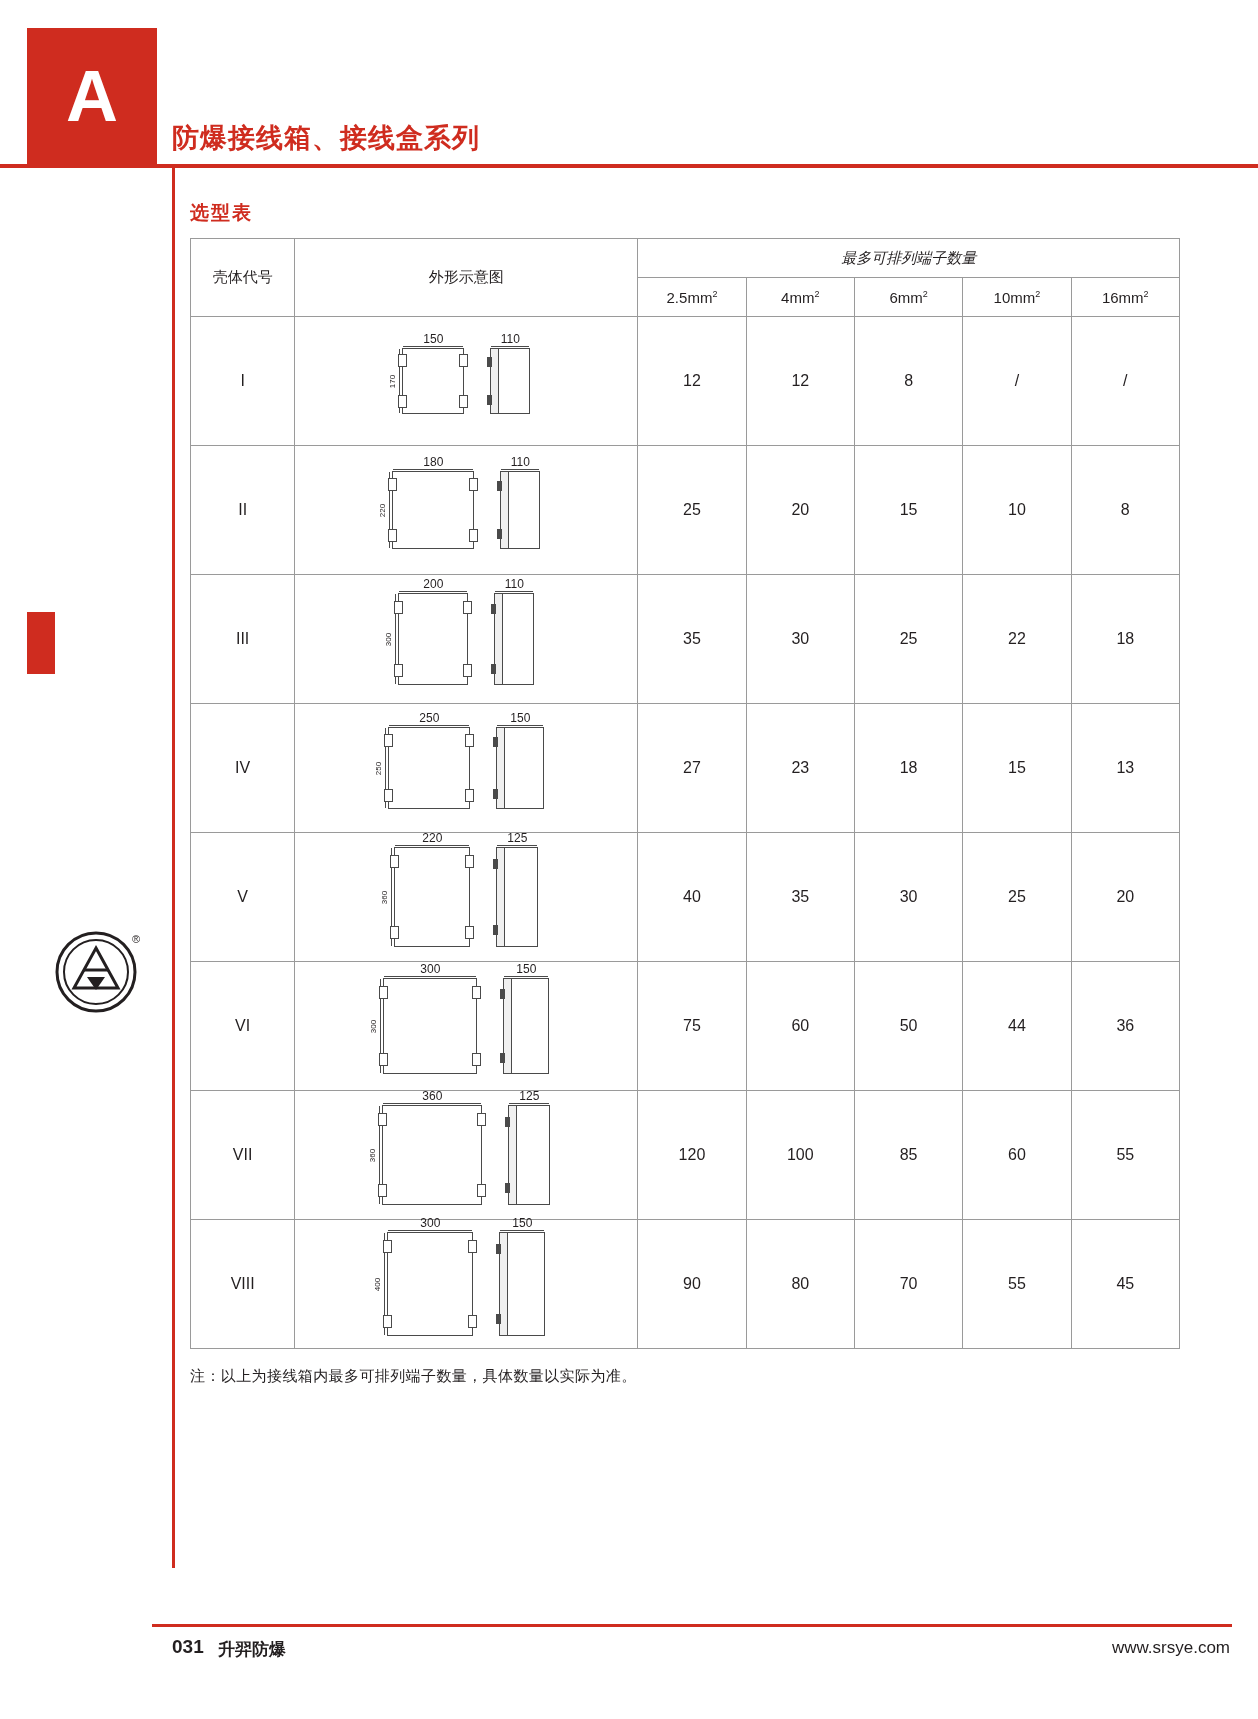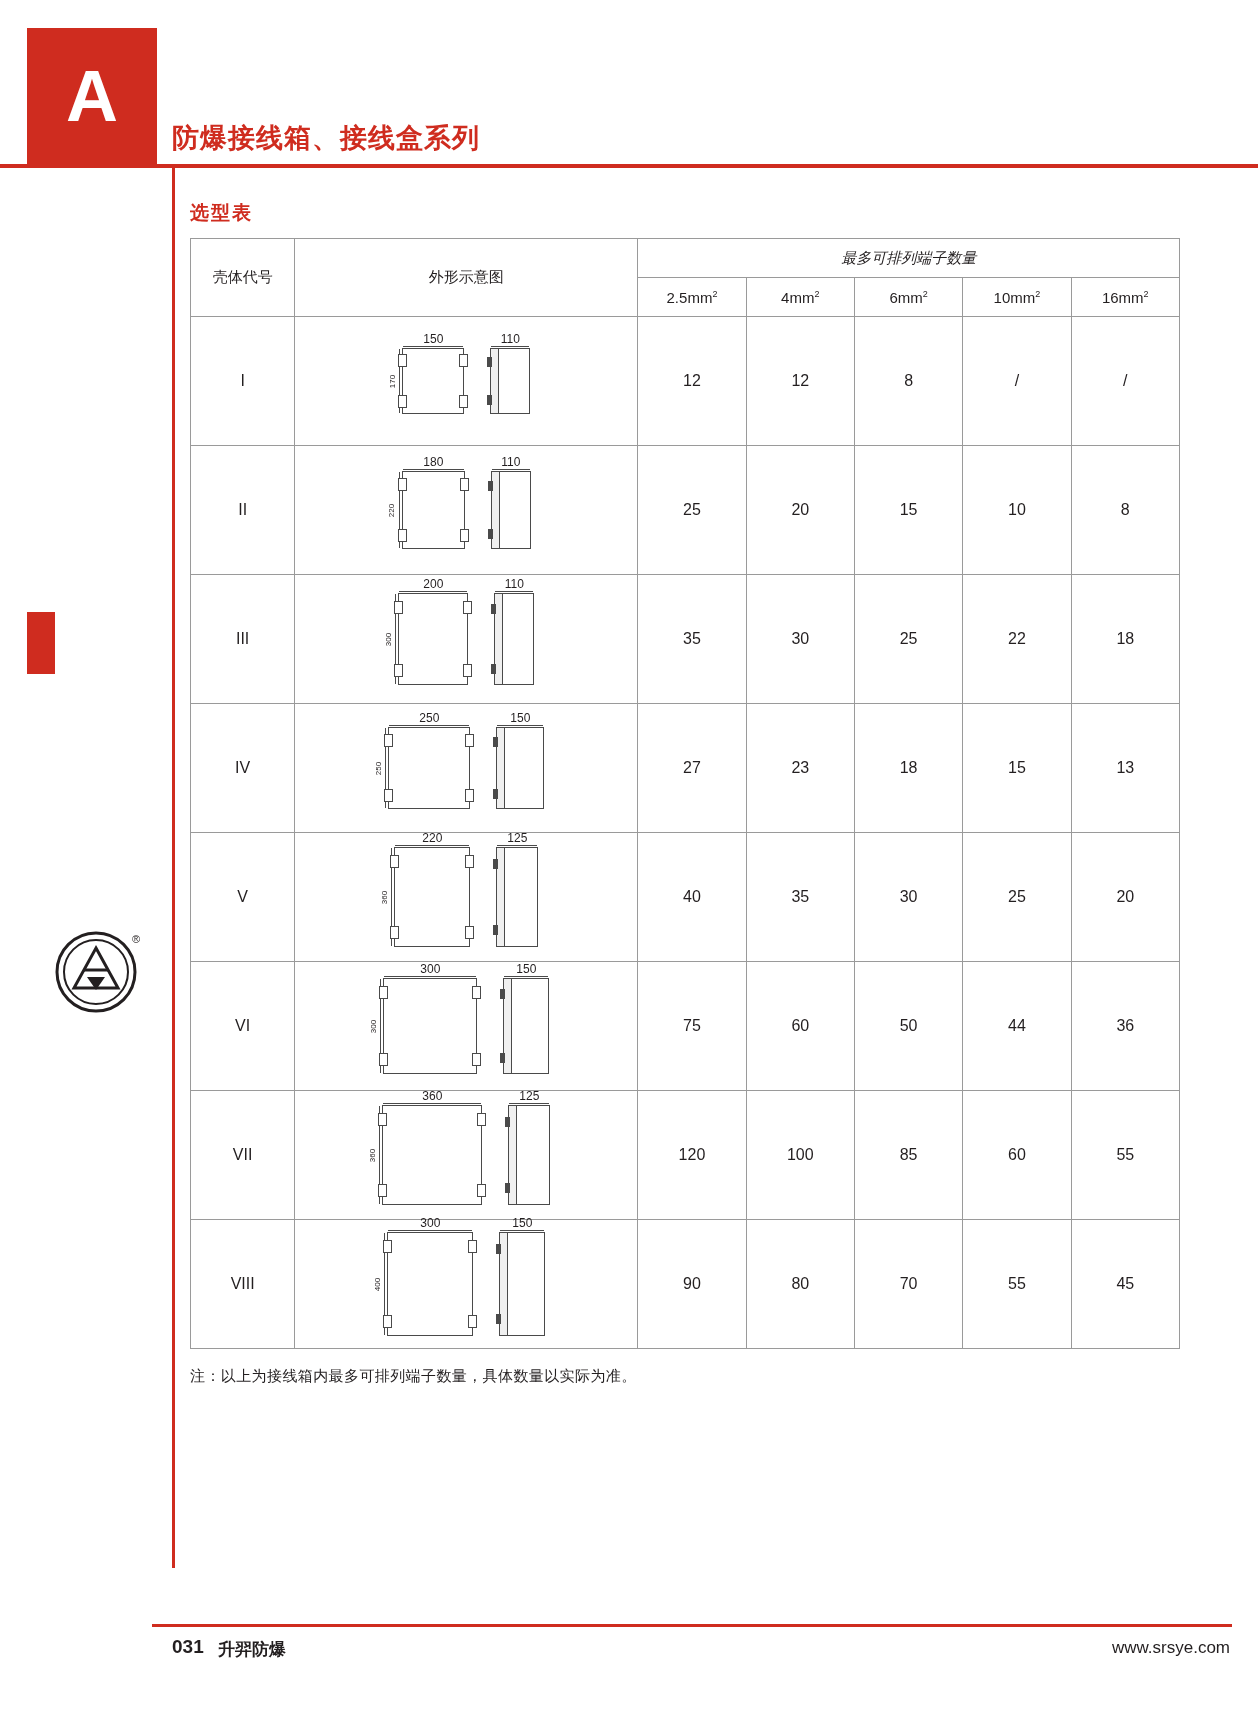--- a/index.html
+++ b/index.html
@@ -375,21 +375,21 @@
         <td class="num">8</td>
         <td class="num">/</td>
         <td class="num">/</td>
       </tr>
 
       <tr class="datarow">
         <td class="code">II</td>
         <td class="shape-cell">
           <div class="shape-wrap">
             <div class="drawing">
-              <div class="front-box" style="width:63px;height:78px;">
+              <div class="front-box" style="width:82px;height:78px;">
                 <div class="dim-top">180</div>
                 <div class="dim-left">
                     <span>220</span>
                   </div>
                 <div class="lug" style="left:-5px;top:6px;"></div>
                 <div class="lug" style="right:-5px;top:6px;"></div>
                 <div class="lug" style="left:-5px;bottom:6px;"></div>
                 <div class="lug" style="right:-5px;bottom:6px;"></div>
               </div>
             </div>

